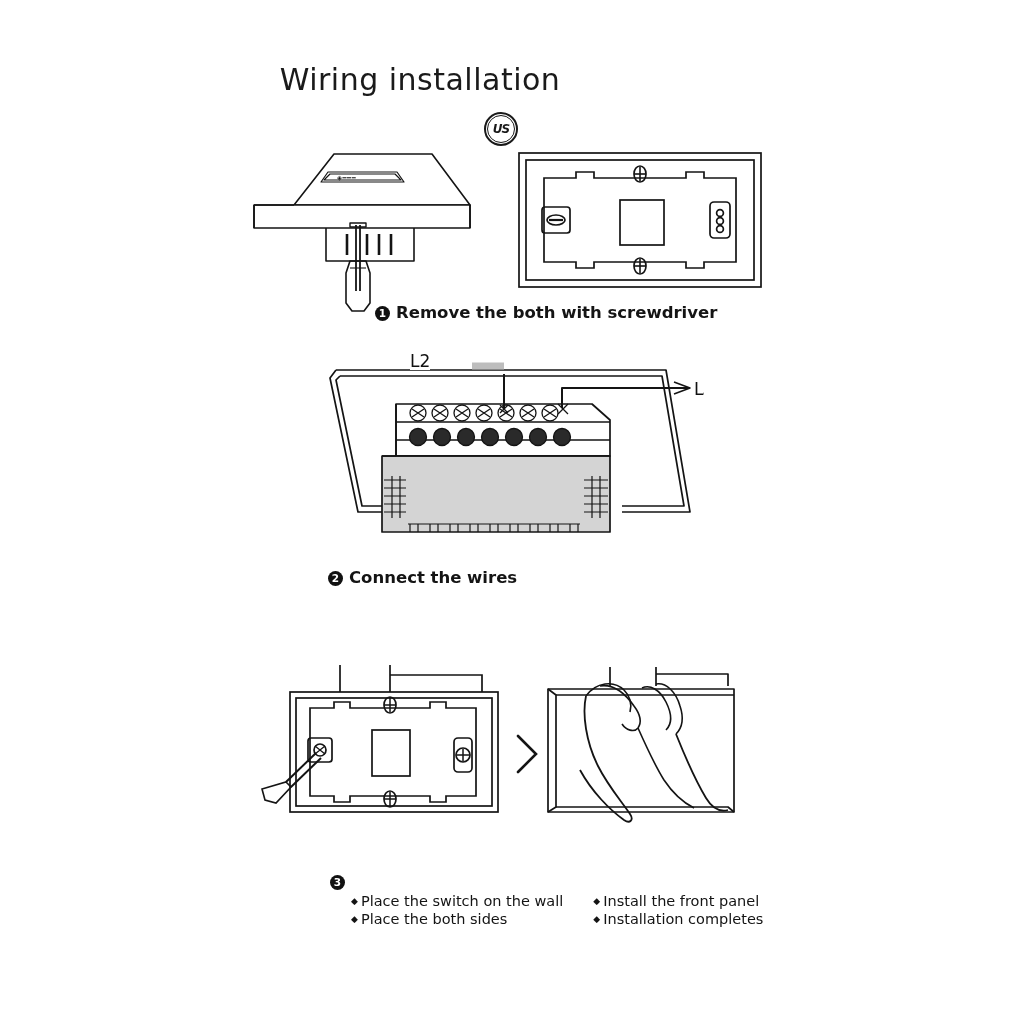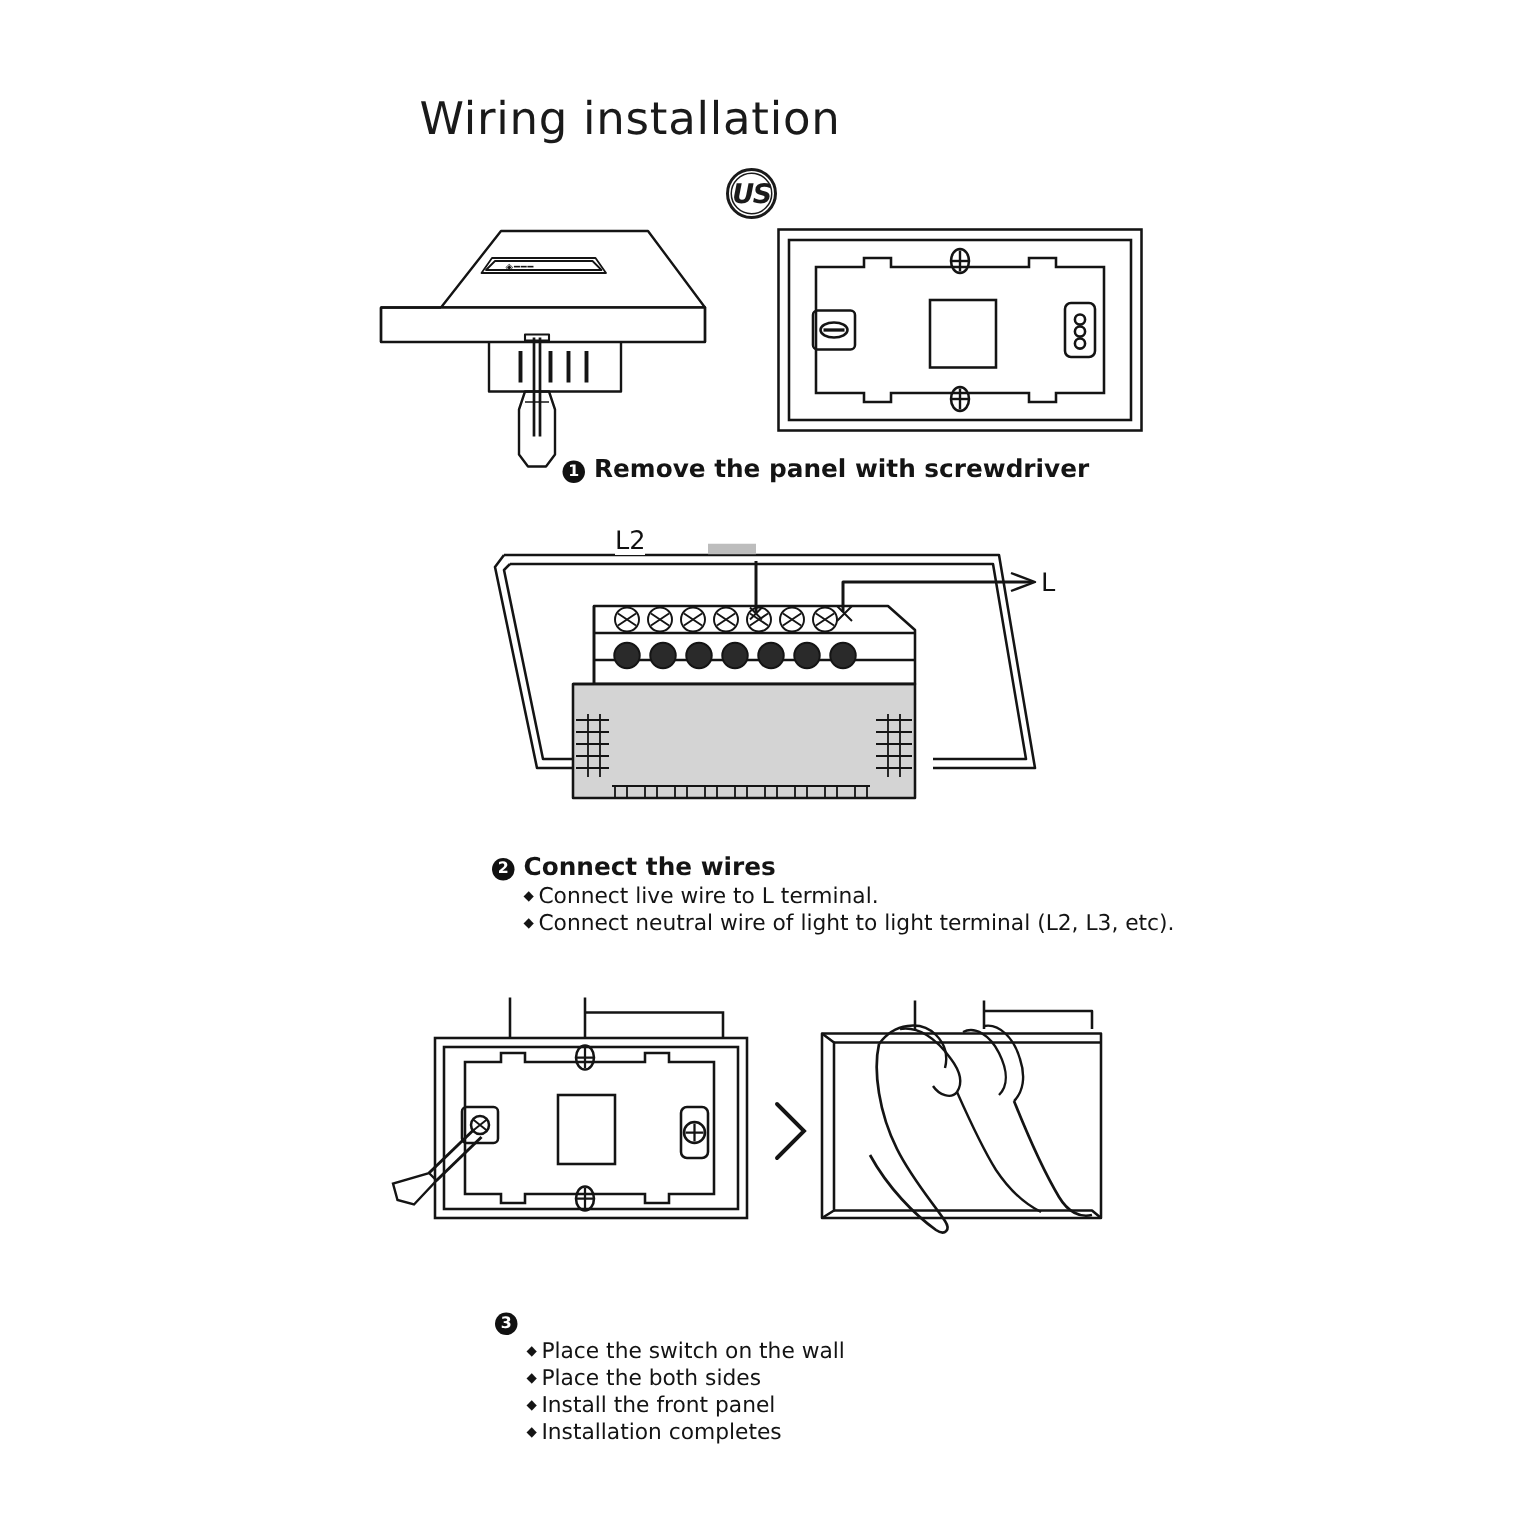--- a/index.html
+++ b/index.html
@@ -51,21 +51,21 @@
     inset: 3px;
     border: 1.5px solid #1a1a1a;
     border-radius: 50%;
   }
   .ul-mark .txt {
     position: absolute;
     inset: 0;
     display: flex;
     align-items: center;
     justify-content: center;
-    font-size: 18px;
+    font-size: 12px;
     font-weight: bold;
     font-style: italic;
     letter-spacing: -1px;
     color: #1a1a1a;
   }
 
   
   .caption {
     position: absolute;
     color: #141414;
@@ -112,21 +112,20 @@
   .bullet .dia {
     font-size: 9px;
     position: relative;
     top: -2px;
     margin-right: 3px;
   }
   .bullet-cols {
     display: flex;
     margin-left: 21px;
     margin-top: 1px;
-    flex-direction: column;
   }
   .bullet-col { margin-right: 30px; }
   .bullet-col:last-child { margin-right: 17px; }
 
   svg { display: block; }
   .fig { position: absolute; }
 </style>
 </head>
 <body>
 
@@ -204,21 +203,21 @@
         <ellipse cx="124" cy="116" rx="6" ry="8"></ellipse>
         <path d="M118,116 L130,116" stroke-width="1.6"></path>
         <path d="M124,109 L124,123" stroke-width="1.6"></path>
       </g>
     </svg>
   </div>
 
   <div class="caption" style="top:303px; left:375px;">
     <div class="cap-head">
       <span class="badge">1</span>
-      <span>Remove the panel with screwdriver</span>
+      <span>Remove the both with screwdriver</span>
     </div>
   </div>
 
   <div class="fig" style="top:352px; left:322px;">
     <svg width="390" height="210" viewBox="0 0 390 210">
       <g fill="none" stroke="#141414" stroke-width="1.7" stroke-linejoin="round">
 
         <path d="M14,18 L344,18 L368,160 L300,160"></path>
         <path d="M18,24 L340,24 L362,154 L300,154"></path>
         <path d="M14,18 L8,26 L36,160 L92,160"></path>
@@ -296,28 +295,20 @@
 
   <div class="fig" style="top:352px; left:322px; width:390px; height:210px; pointer-events:none;">
     <div style="position:absolute; left:88px; top:0px; font-size:17px; background:#fff; line-height:18px;">L2</div>
     <div style="position:absolute; left:372px; top:28px; font-size:17px; background:#fff; line-height:18px;">L</div>
   </div>
 
   <div class="caption" style="top:568px; left:328px;">
     <div class="cap-head">
       <span class="badge">2</span>
       <span>Connect the wires</span>
-    </div>
-    <div class="bullets">
-      <div class="bullet">
-        <span class="dia">◆</span><span>Connect live wire to L terminal.</span>
-      </div>
-      <div class="bullet">
-        <span class="dia">◆</span><span>Connect neutral wire of light to light terminal (L2, L3, etc).</span>
-      </div>
     </div>
   </div>
 
   <div class="fig" style="top:660px; left:252px;">
     <svg width="300" height="180" viewBox="0 0 300 180">
       <g fill="none" stroke="#141414" stroke-width="1.7" stroke-linejoin="miter">
 
         <path d="M88,5 L88,32"></path>
         <path d="M138,5 L138,32"></path>
         <path d="M138,15 L230,15 L230,32"></path>

